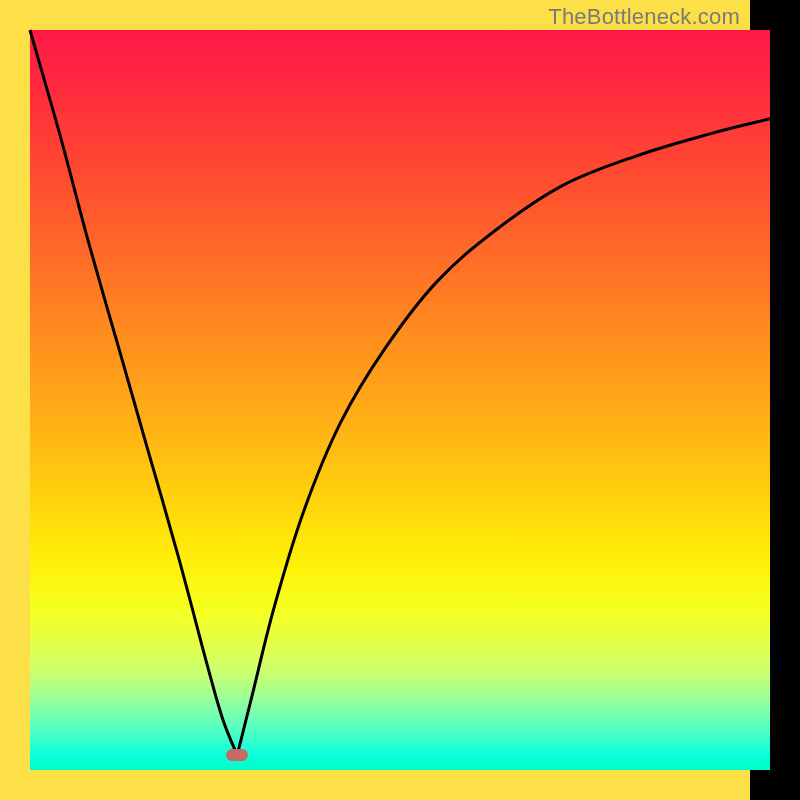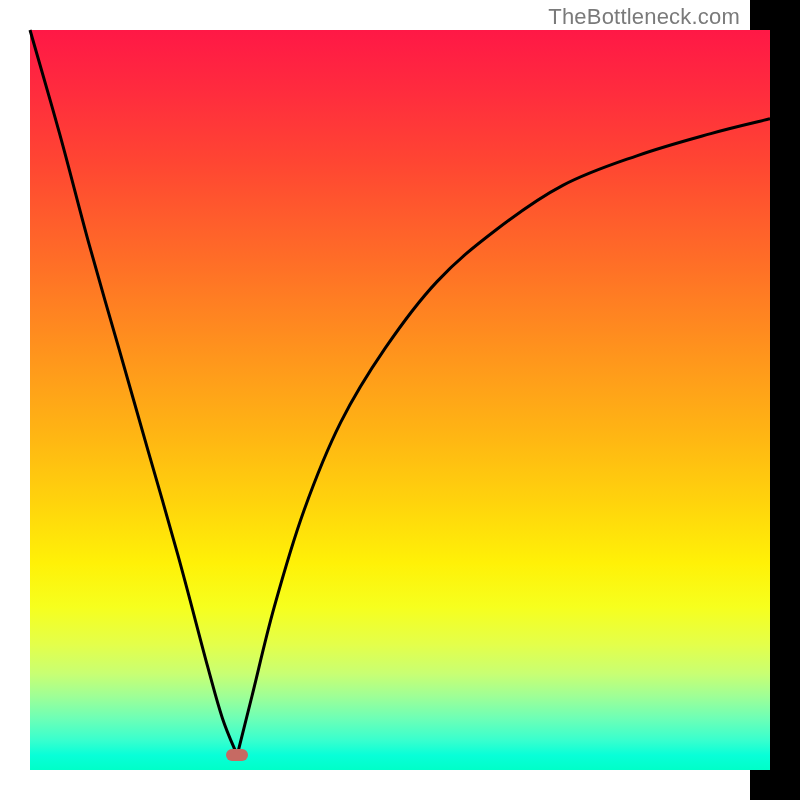--- a/index.html
+++ b/index.html
@@ -10,21 +10,21 @@
     background: #000;
     overflow: hidden;
     font-family: Arial, Helvetica, sans-serif;
   }
   .frame {
     position: absolute;
     left: 0;
     top: 0;
     width: 750px;
     height: 800px;
-    background: #ffffff;
+    background: #fde047;
   }
   .plot {
     position: absolute;
     left: 30px;
     top: 30px;
     width: 740px;
     height: 740px;
     background: linear-gradient(to bottom,
       #ff1846 0%,
       #ff2b3e 8%,

